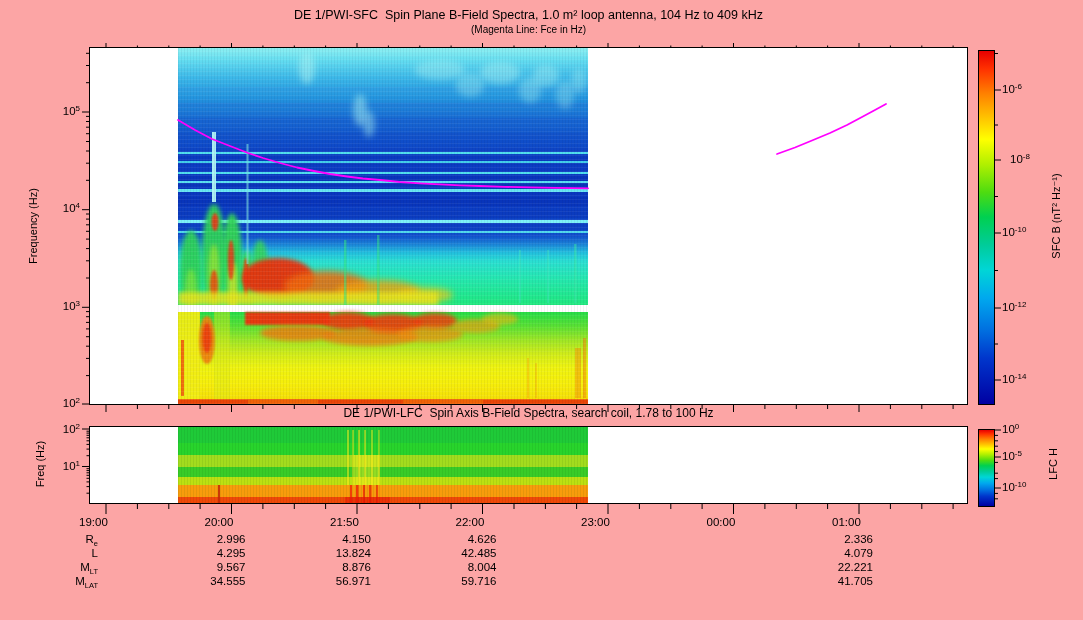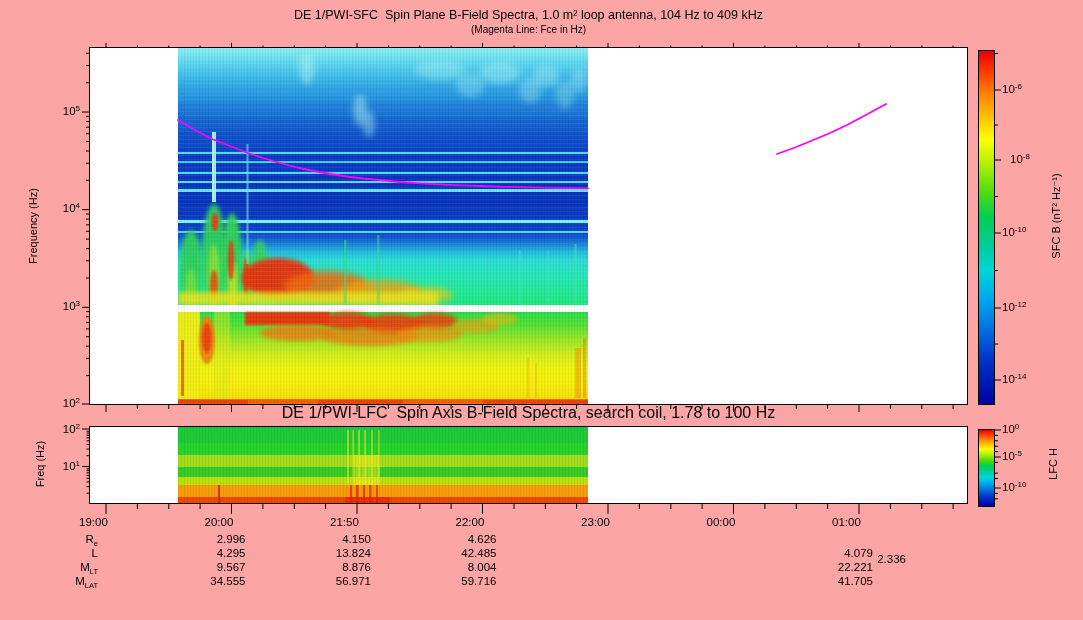--- a/index.html
+++ b/index.html
@@ -9,21 +9,21 @@
   .panel{position:absolute;border:1px solid #000;background:#fff;}
   #sfc-panel{left:89px;top:47px;width:877px;height:356px;}
   #lfc-panel{left:89px;top:426px;width:877px;height:76px;}
   #spectro-svg,#sfc-tex{position:absolute;left:88px;top:0;width:410px;height:356px;}
   #lfc-svg,#lfc-tex{position:absolute;left:88px;top:0;width:410px;height:76px;}
   #fce-svg{position:absolute;left:0;top:0;width:877px;height:356px;}
   #sfc-tex{background:repeating-linear-gradient(90deg,rgba(0,0,40,0.05) 0 1px,rgba(0,0,0,0) 1px 3px),repeating-linear-gradient(0deg,rgba(255,255,255,0.06) 0 1px,rgba(0,0,0,0) 1px 4px);pointer-events:none;}
   #lfc-tex{background:repeating-linear-gradient(90deg,rgba(0,60,0,0.08) 0 1px,rgba(0,0,0,0) 1px 3px);pointer-events:none;}
   #page-title{left:90px;top:8px;width:877px;text-align:center;font-size:12.5px;line-height:15px;}
   #page-subtitle{left:90px;top:24px;width:877px;text-align:center;font-size:10px;line-height:12px;}
-  #lfc-title{left:90px;top:406px;width:877px;text-align:center;font-size:16px;line-height:14px;background:transparent;}
+  #lfc-title{left:90px;top:406px;width:877px;text-align:center;font-size:12px;line-height:14px;background:transparent;}
   .rot{transform:rotate(-90deg);transform-origin:center center;text-align:center;font-size:11px;line-height:14px;height:14px;}
   #sfc-ylabel{left:-67px;top:219px;width:200px;}
   #lfc-ylabel{left:0px;top:457px;width:80px;}
   #cb1-label{left:1001px;top:209px;width:110px;}
   #cb2-label{left:1023px;top:457px;width:60px;}
   .cbar{position:absolute;border:1px solid #000;width:15px;}
   #cb1{left:978px;top:50px;height:353px;}
   #cb2{left:978px;top:429px;height:76px;}
   .ticklab{position:absolute;font-size:11.5px;line-height:15px;white-space:nowrap;}
   .ticklab .e{font-size:8px;position:relative;top:-4px;}
@@ -384,21 +384,21 @@
     <div class="timelab" style="left: 204.5px; top: 516px; width: 54px;">20:00</div>
     <div class="timelab" style="left: 330px; top: 516px; width: 54px;">21:50</div>
     <div class="timelab" style="left: 455.5px; top: 516px; width: 54px;">22:00</div>
     <div class="timelab" style="left: 581px; top: 516px; width: 54px;">23:00</div>
     <div class="timelab" style="left: 706.5px; top: 516px; width: 54px;">00:00</div>
     <div class="timelab" style="left: 832px; top: 516px; width: 54px;">01:00</div>
     <div class="ephlab" style="left: 58px; top: 533px; width: 40px;"><span class="m">R</span><span class="sb">e</span></div>
     <div class="ephval" style="left: 145.5px; top: 533px; width: 100px;">2.996</div>
     <div class="ephval" style="left: 271px; top: 533px; width: 100px;">4.150</div>
     <div class="ephval" style="left: 396.5px; top: 533px; width: 100px;">4.626</div>
-    <div class="ephval" style="left: 806px; top: 533px; width: 100px; margin-top: 20px;">2.336</div>
+    <div class="ephval" style="left: 773px; top: 533px; width: 100px;">2.336</div>
     <div class="ephlab" style="left: 58px; top: 547px; width: 40px;"><span class="m">L</span><span class="sb"></span></div>
     <div class="ephval" style="left: 145.5px; top: 547px; width: 100px;">4.295</div>
     <div class="ephval" style="left: 271px; top: 547px; width: 100px;">13.824</div>
     <div class="ephval" style="left: 396.5px; top: 547px; width: 100px;">42.485</div>
     <div class="ephval" style="left: 773px; top: 547px; width: 100px;">4.079</div>
     <div class="ephlab" style="left: 58px; top: 561px; width: 40px;"><span class="m">M</span><span class="sb">LT</span></div>
     <div class="ephval" style="left: 145.5px; top: 561px; width: 100px;">9.567</div>
     <div class="ephval" style="left: 271px; top: 561px; width: 100px;">8.876</div>
     <div class="ephval" style="left: 396.5px; top: 561px; width: 100px;">8.004</div>
     <div class="ephval" style="left: 773px; top: 561px; width: 100px;">22.221</div>

